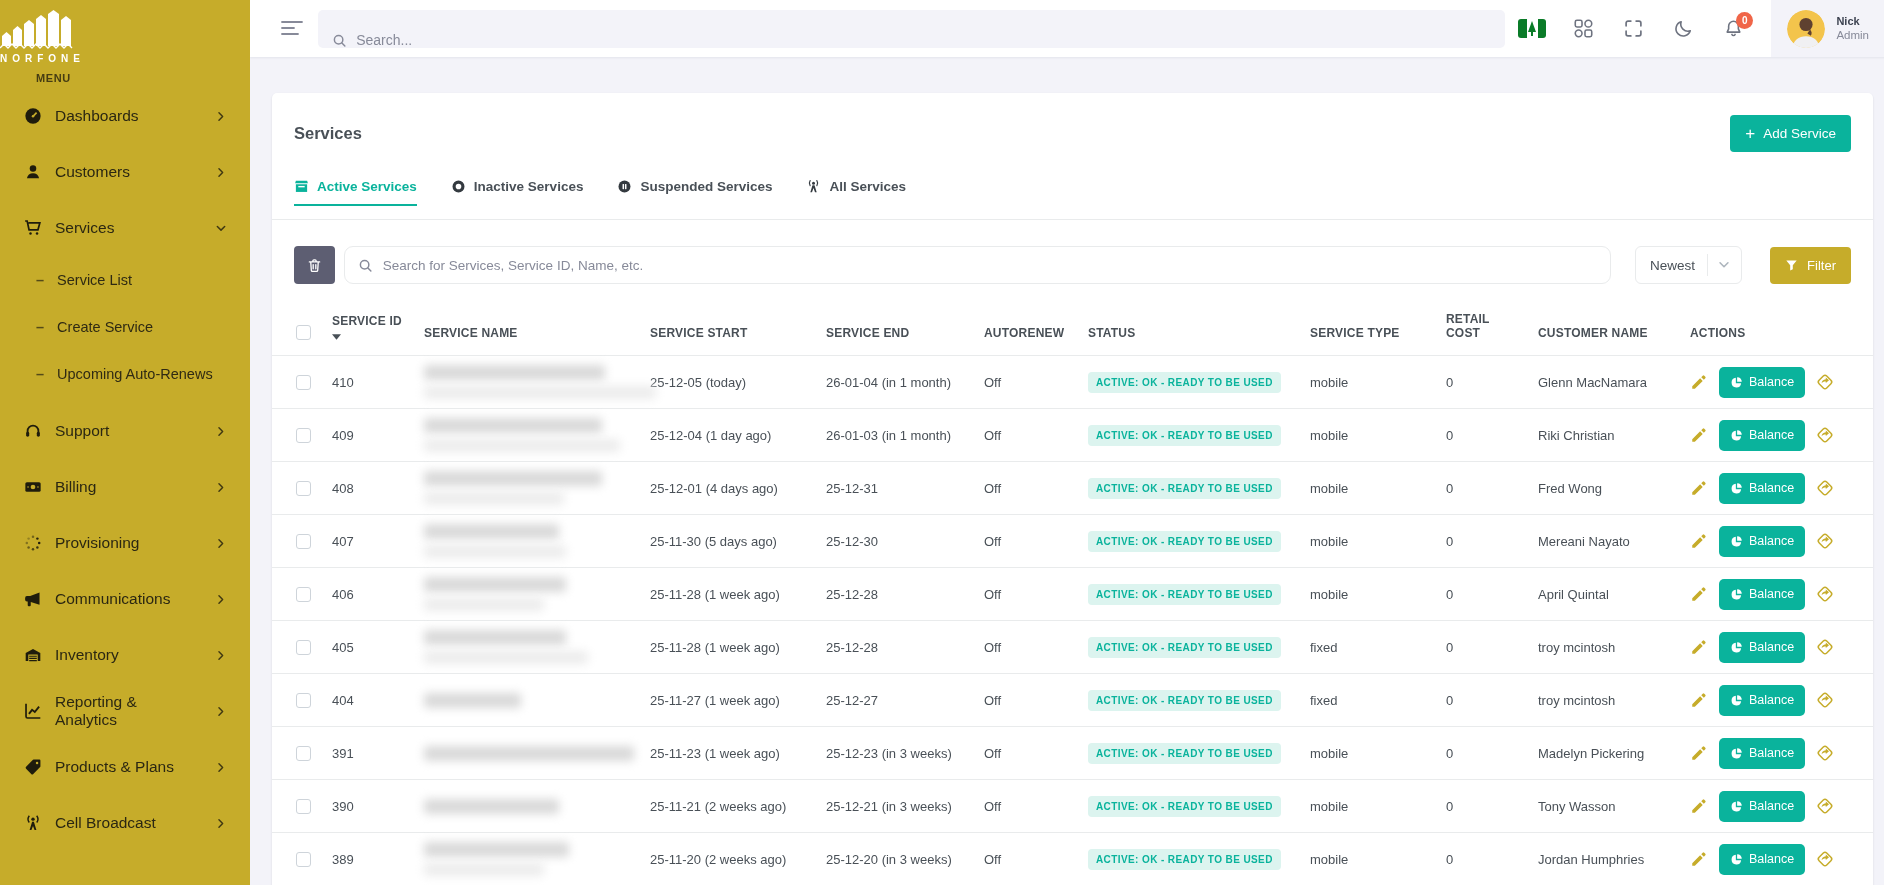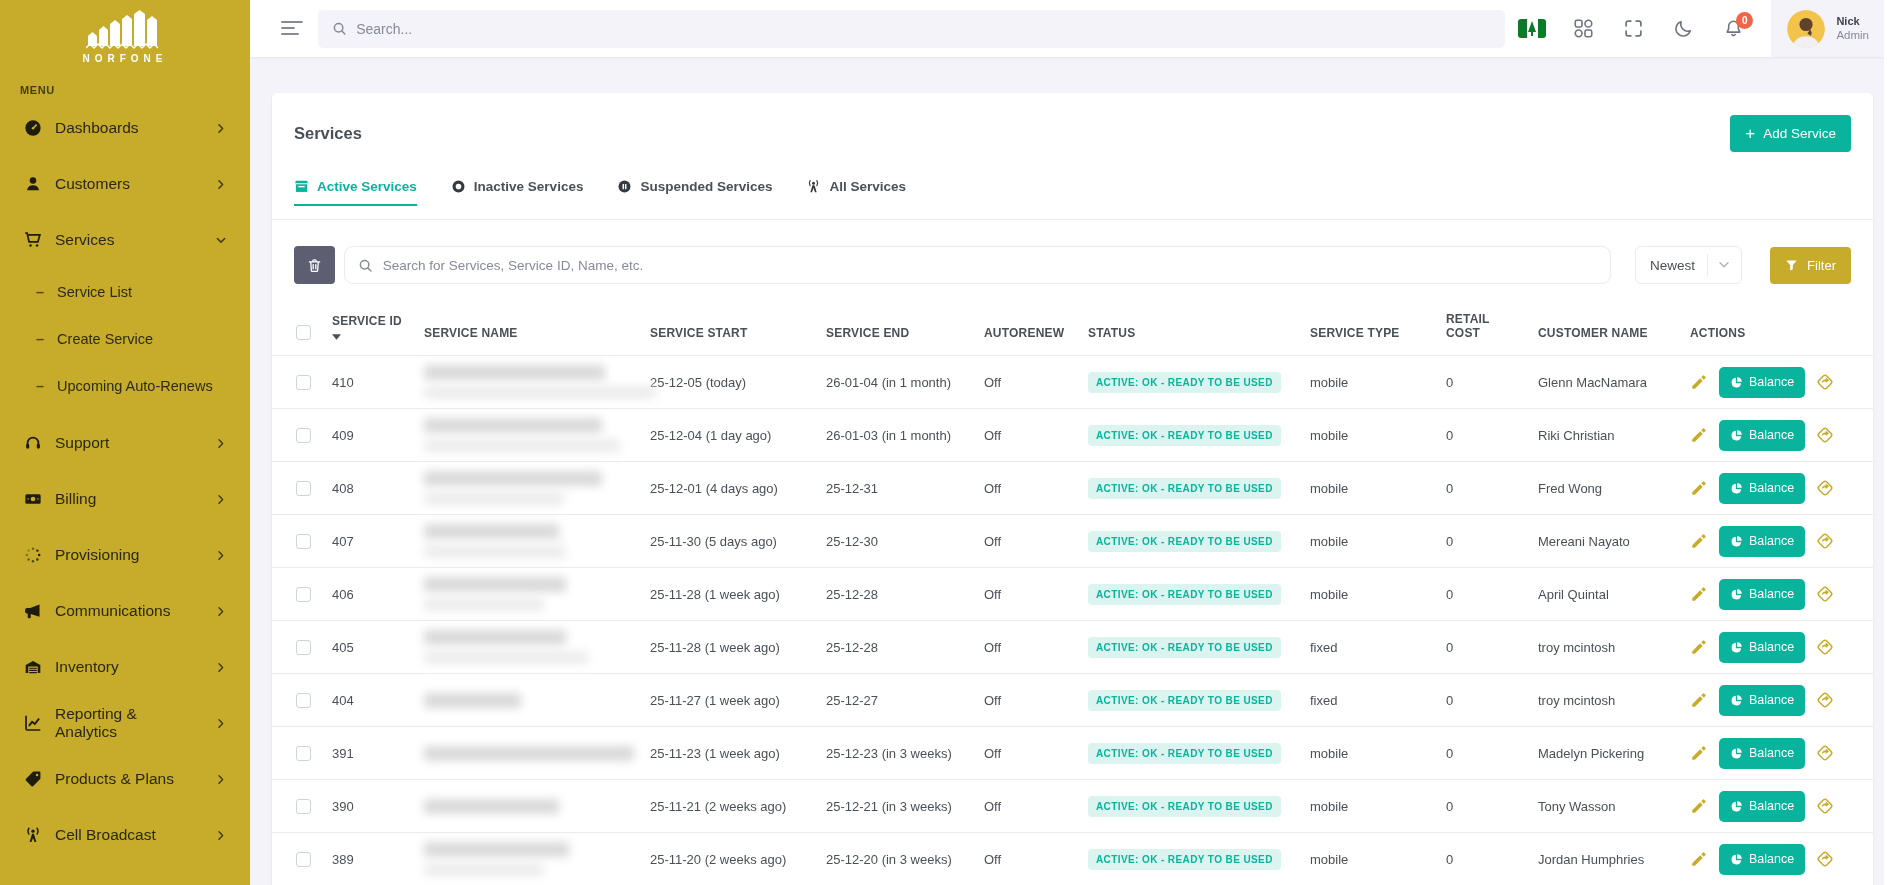--- a/index.html
+++ b/index.html
@@ -6,24 +6,24 @@
   html,body { width:1891px; height:885px; overflow:hidden; }
   body {
     font-family:"Liberation Sans","DejaVu Sans",sans-serif;
     background:#f3f3f9; color:#495057; position:relative;
   }
   
   .sidebar {
     position:fixed; left:0; top:0; width:250px; height:885px;
     background:var(--sidebar,#c6ac2a); z-index:5; overflow:hidden;
   }
-  .logo { display:flex; flex-direction:column; align-items:center; padding-top:10px; cursor:pointer; }
+  .logo { display:flex; flex-direction:column; padding-top:10px; cursor:pointer; }
   .logo svg { width:78px; height:42px; }
   .logo-text { color:#fff; font-size:10px; font-weight:700; letter-spacing:5px; margin-top:1px; }
-  .menu-label { padding:0 20px; font-size:11px; font-weight:700; letter-spacing:.6px; color:#463d13; margin:20px 0 4px; }
+  .menu-label { padding:0 36px; font-size:11px; font-weight:700; letter-spacing:.6px; color:#463d13; margin:8px 0 4px; }
   .nav-item {
     display:flex; align-items:center; gap:13px; padding:0 20px 0 24px; height:56px;
     color:#2b2712; cursor:pointer; font-size:15.5px;
   }
   .nav-item .ic { width:18px; height:18px; flex:0 0 18px; color:#1f1c0c; }
   .nav-item .chev { margin-left:auto; width:13px; height:13px; opacity:.8; }
   .nav-sub-item {
     display:flex; align-items:center; gap:13px; padding:0 20px 0 36px; height:47px;
     color:#2f2a13; cursor:pointer; font-size:14.5px;
   }
@@ -32,21 +32,21 @@
   .ic svg { width:100%; height:100%; display:block; }
   
   .main { margin-left:250px; }
   .topbar {
     height:57px; background:#fff; display:flex; align-items:center;
     box-shadow:0 1px 2px rgba(56,65,74,.08); position:relative; z-index:4;
   }
   .hamburger { background:none; border:none; color:#878a99; width:24px; height:18px; margin:0 14px 0 30px; cursor:pointer; }
   .hamburger svg { width:22px; height:16px; }
   .topsearch {
-    display:flex; align-items:center; gap:10px; background:#f3f3f9; border-radius:5px;
+    display:flex; align-items:flex-end; gap:10px; background:#f3f3f9; border-radius:5px;
     height:38px; width:1212px; padding:0 14px; color:#878a99;
   }
   .topsearch .ic { width:15px; height:15px; }
   .topsearch input { border:none; outline:none; background:transparent; font-size:14px; color:#495057; width:100%; font-family:inherit; }
   .topsearch input::placeholder { color:#878a99; }
   .topbar-right { display:flex; align-items:center; margin-left:auto; height:100%; }
   .tb-btn { background:none; border:none; cursor:pointer; color:#6e7380; width:20px; height:20px; margin:0 15px; position:relative; }
   .tb-btn svg { width:19px; height:19px; display:block; }
   .flag { display:inline-flex; width:28px; height:19px; border-radius:3px; overflow:hidden; margin:0 13px; cursor:pointer; flex:0 0 28px; }
   .flag .fg { flex:1; background:#0a7b28; }

